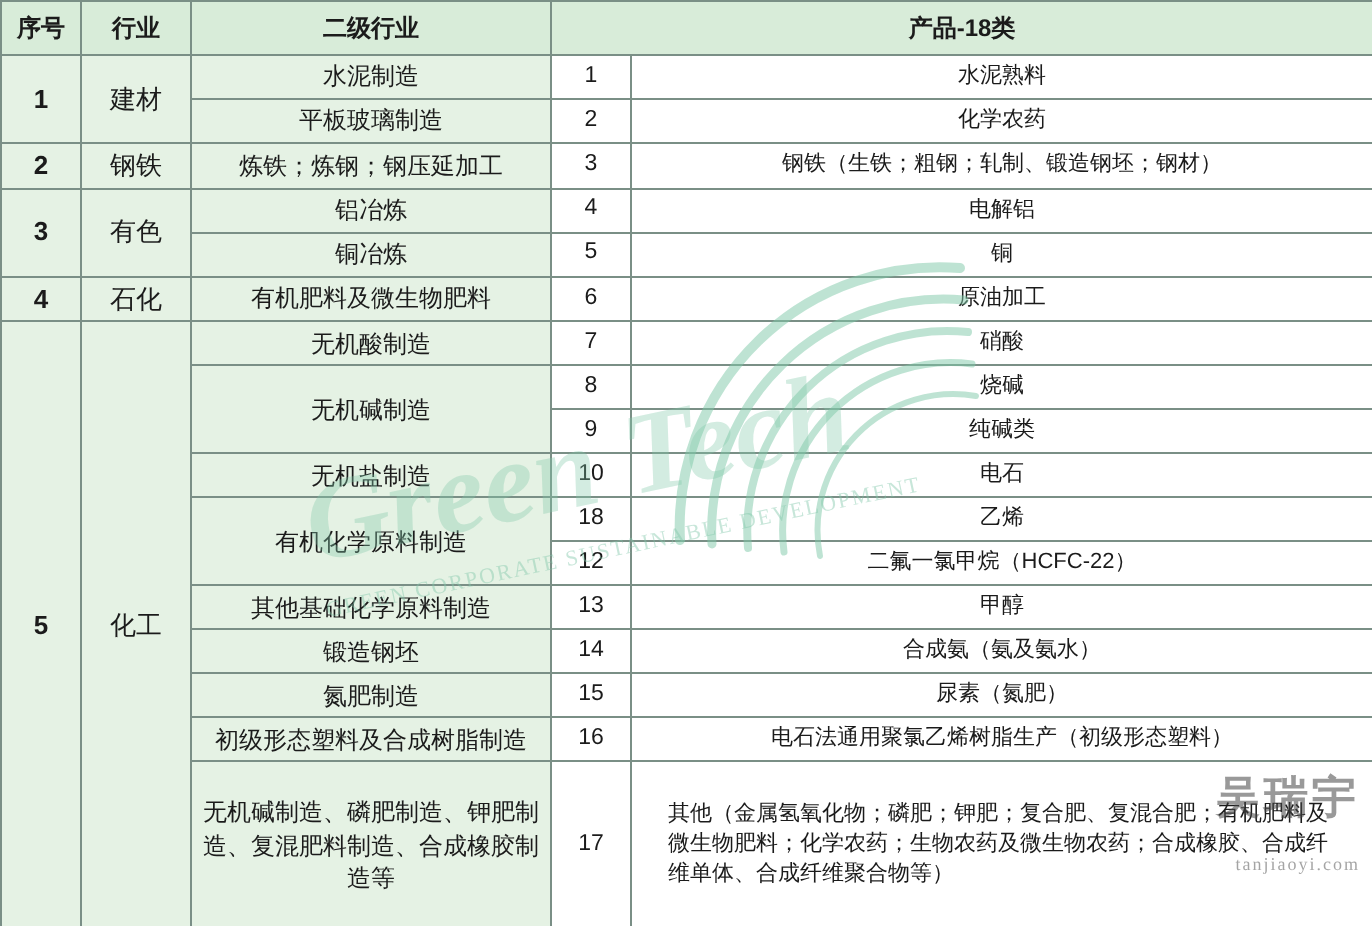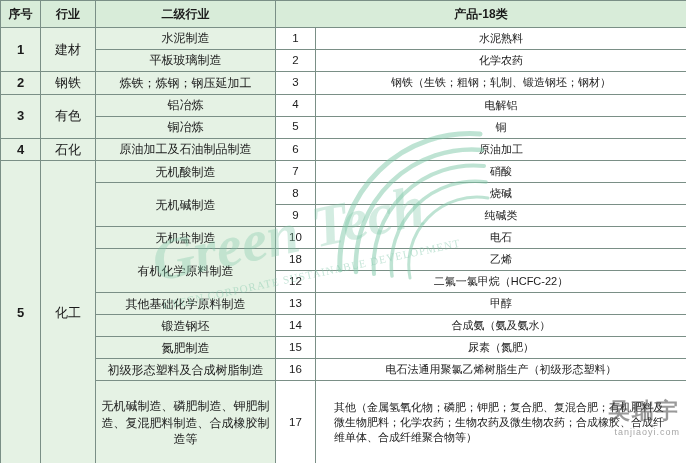--- a/index.html
+++ b/index.html
@@ -69,25 +69,25 @@
     line-height: 1;
   }
   .wm-br .wm-br-main {
     font-family: "Liberation Serif", serif;
     font-size: 22px;
     font-weight: bold;
     color: rgba(70, 70, 70, 0.55);
     letter-spacing: 2px;
   }
   .wm-br .wm-br-sub {
-    font-family: Liberation Sans, sans-serif;
+    font-family: Liberation Serif, serif;
     font-size: 9px;
     color: rgba(90, 90, 90, 0.55);
     letter-spacing: 1px;
-    margin-top: 6px;
+    margin-top: 18px;
   }
   table {
     border-collapse: collapse;
     width: 686px;
     table-layout: fixed;
     position: relative;
     z-index: 1;
   }
   th, td {
     border: 1px solid #7a8f86;
@@ -196,21 +196,21 @@
 
       <tr style="height:22px">
         <td class="sub-col">铜冶炼</td>
         <td class="idx-col">5</td>
         <td class="prod-col">铜</td>
       </tr>
 
       <tr style="height:22px">
         <td class="num-col">4</td>
         <td class="ind-col">石化</td>
-        <td class="sub-col">原油加工及石油制品制造</td>
+        <td class="sub-col">有机肥料及微生物肥料</td>
         <td class="idx-col">6</td>
         <td class="prod-col">原油加工</td>
       </tr>
 
       <tr style="height:22px">
         <td class="num-col" rowspan="11">5</td>
         <td class="ind-col" rowspan="11">化工</td>
         <td class="sub-col">无机酸制造</td>
         <td class="idx-col">7</td>
         <td class="prod-col">硝酸</td>

